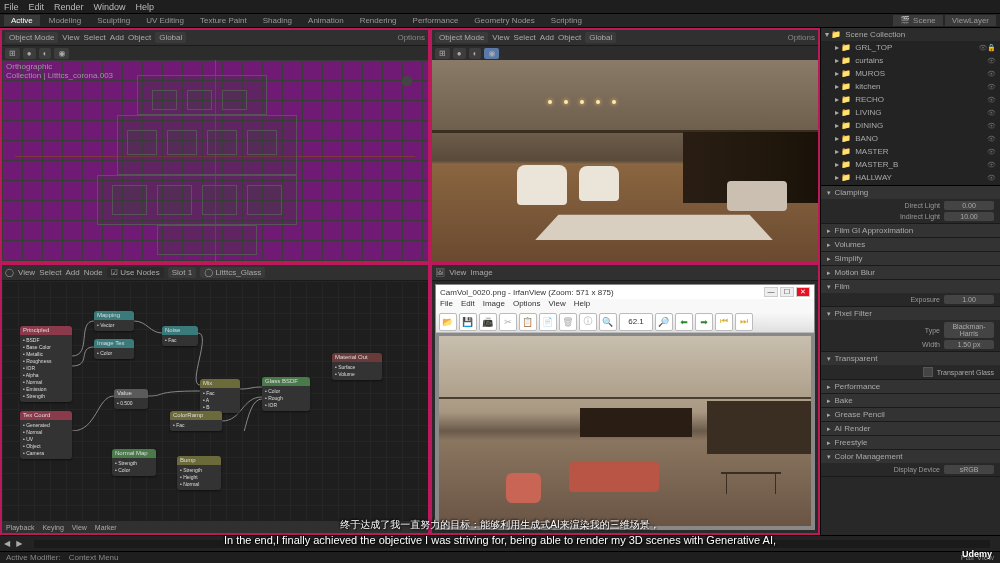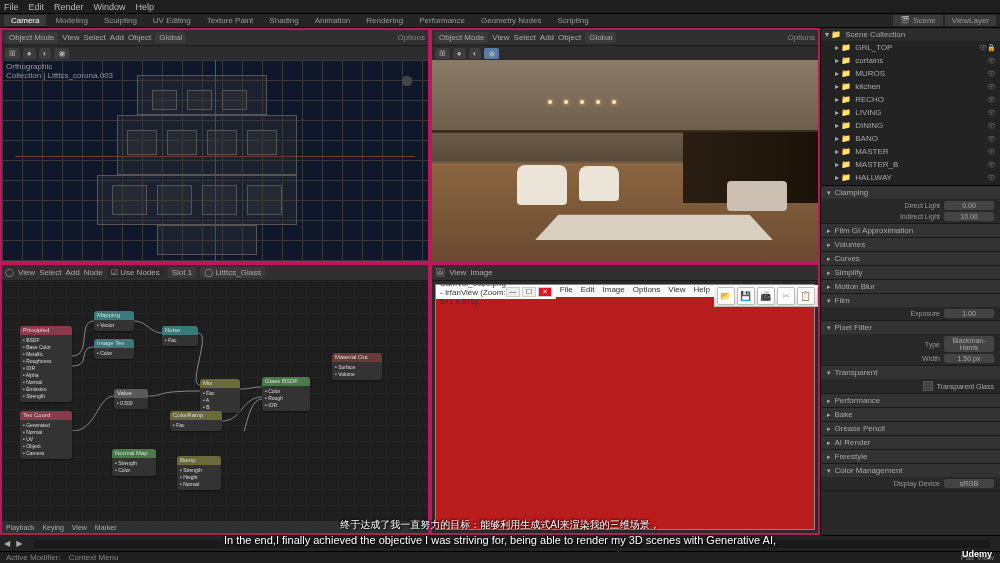--- a/index.html
+++ b/index.html
@@ -22,21 +22,21 @@
 .panel-header { height: 16px; background: #303030; display: flex; align-items: center; padding: 0 3px; gap: 4px; font-size: 8px; border-bottom: 1px solid #1a1a1a; }
 .panel-header .dd { background: #3a3a3a; padding: 1px 4px; border-radius: 2px; cursor: pointer; }
 .panel-header .opts { margin-left: auto; color: #888; cursor: pointer; }
 
 .panel-toolbar { height: 14px; background: #2c2c2c; display: flex; align-items: center; padding: 0 3px; gap: 3px; font-size: 8px; }
 .tb-btn { background: #3d3d3d; padding: 1px 4px; border-radius: 2px; cursor: pointer; }
 .panel-body { flex: 1; position: relative; overflow: hidden; }
 .panel-footer { height: 12px; background: #303030; font-size: 7px; padding: 0 4px; display: flex; align-items: center; gap: 8px; }
 
 
-.wireframe { background: #0f172a; position: relative; width: 100%; height: 100%; }
+.wireframe { background: #701a75; position: relative; width: 100%; height: 100%; }
 .grid-bg { position: absolute; inset: 0; background-image: linear-gradient(#3a3a3a 1px, transparent 1px), linear-gradient(90deg, #3a3a3a 1px, transparent 1px); background-size: 20px 20px; }
 .axis-center { position: absolute; left: 50%; top: 48%; width: 1px; height: 1px; }
 .axis-x { position: absolute; height: 1px; background: #7a3a3a; left: -200px; right: -200px; width: 400px; }
 .axis-y { position: absolute; width: 1px; background: #3a6a3a; top: -200px; height: 400px; }
 .floorplan { position: absolute; left: 95px; top: 15px; width: 235px; height: 180px; }
 .floorplan div { position: absolute; border: 1px solid #555; background: rgba(60,60,60,0.3); }
 .vp-label { position: absolute; top: 2px; left: 4px; font-size: 8px; color: #999; }
 .gizmo { position: absolute; top: 6px; right: 6px; width: 30px; height: 30px; }
 .gizmo::before { content: ''; position: absolute; inset: 6px; border-radius: 50%; background: radial-gradient(circle, #444 40%, transparent 41%); }
 
@@ -62,21 +62,21 @@
 .node.red .node-hdr { background: #8a3a4a; }
 .node.teal .node-hdr { background: #3a7a7a; }
 .node.green .node-hdr { background: #4a7a4a; }
 .node.grey .node-hdr { background: #5a5a5a; }
 .node.olive .node-hdr { background: #6a6a3a; }
 .node.dkred .node-hdr { background: #6a3a3a; }
 svg.links { position: absolute; inset: 0; pointer-events: none; }
 svg.links path { stroke: #888; stroke-width: 1; fill: none; }
 
 
-.winapp { position: absolute; inset: 3px; background: #b91c1c; border: 1px solid #888; display: flex; }
+.winapp { position: absolute; inset: 3px; background: #fef9c3; border: 1px solid #888; display: flex; flex-direction: column; }
 .winapp-title { height: 14px; background: #fff; display: flex; align-items: center; padding: 0 4px; font-size: 8px; color: #333; }
 .winapp-title .wbtns { margin-left: auto; display: flex; gap: 2px; }
 .winapp-title .wbtn { width: 14px; height: 10px; background: #eee; border: 1px solid #ccc; font-size: 7px; text-align: center; line-height: 8px; cursor: pointer; }
 .winapp-menu { height: 12px; background: #f8f8f8; display: flex; gap: 8px; padding: 0 4px; font-size: 8px; color: #333; }
 .winapp-tools { height: 22px; background: linear-gradient(#fafafa,#e0e0e0); display: flex; align-items: center; padding: 0 3px; gap: 2px; border-bottom: 1px solid #bbb; }
 .wtool { width: 18px; height: 18px; background: #fff; border: 1px solid #bbb; border-radius: 2px; display: flex; align-items: center; justify-content: center; font-size: 9px; cursor: pointer; }
 .wtool.zoom { width: 34px; font-size: 8px; color: #333; }
 .winapp-img { flex: 1; background: #888; padding: 3px; }
 .render2 { width: 100%; height: 100%; position: relative; background: linear-gradient(180deg, #c8bfae 0%, #a89882 40%, #6a5a4a 50%, #8a7560 55%, #6a5545 100%); }
 .r2-ceiling { position: absolute; top: 32%; left: 0; right: 0; height: 2px; background: #4a3e2e; }
@@ -117,21 +117,21 @@
 
 <div class="topbar">
   <span>File</span>
   <span>Edit</span>
   <span>Render</span>
   <span>Window</span>
   <span>Help</span>
 </div>
 
 <div class="workspace-tabs">
-  <span class="ws-tab active">Camera</span>
+  <span class="ws-tab active">Active</span>
   <span class="ws-tab">Modeling</span>
   <span class="ws-tab">Sculpting</span>
   <span class="ws-tab">UV Editing</span>
   <span class="ws-tab">Texture Paint</span>
   <span class="ws-tab">Shading</span>
   <span class="ws-tab">Animation</span>
   <span class="ws-tab">Rendering</span>
   <span class="ws-tab">Performance</span>
   <span class="ws-tab">Geometry Nodes</span>
   <span class="ws-tab">Scripting</span>
@@ -500,23 +500,20 @@
               </div>
             </div>
           </div>
           <div class="prop-section">
             <div class="prop-hdr">Film GI Approximation</div>
           </div>
           <div class="prop-section">
             <div class="prop-hdr">Volumes</div>
           </div>
           <div class="prop-section">
-            <div class="prop-hdr">Curves</div>
-          </div>
-          <div class="prop-section">
             <div class="prop-hdr">Simplify</div>
           </div>
           <div class="prop-section">
             <div class="prop-hdr">Motion Blur</div>
           </div>
           <div class="prop-section">
             <div class="prop-hdr open">Film</div>
             <div class="prop-body">
               <div class="prop-row">
                 <label>Exposure</label>

